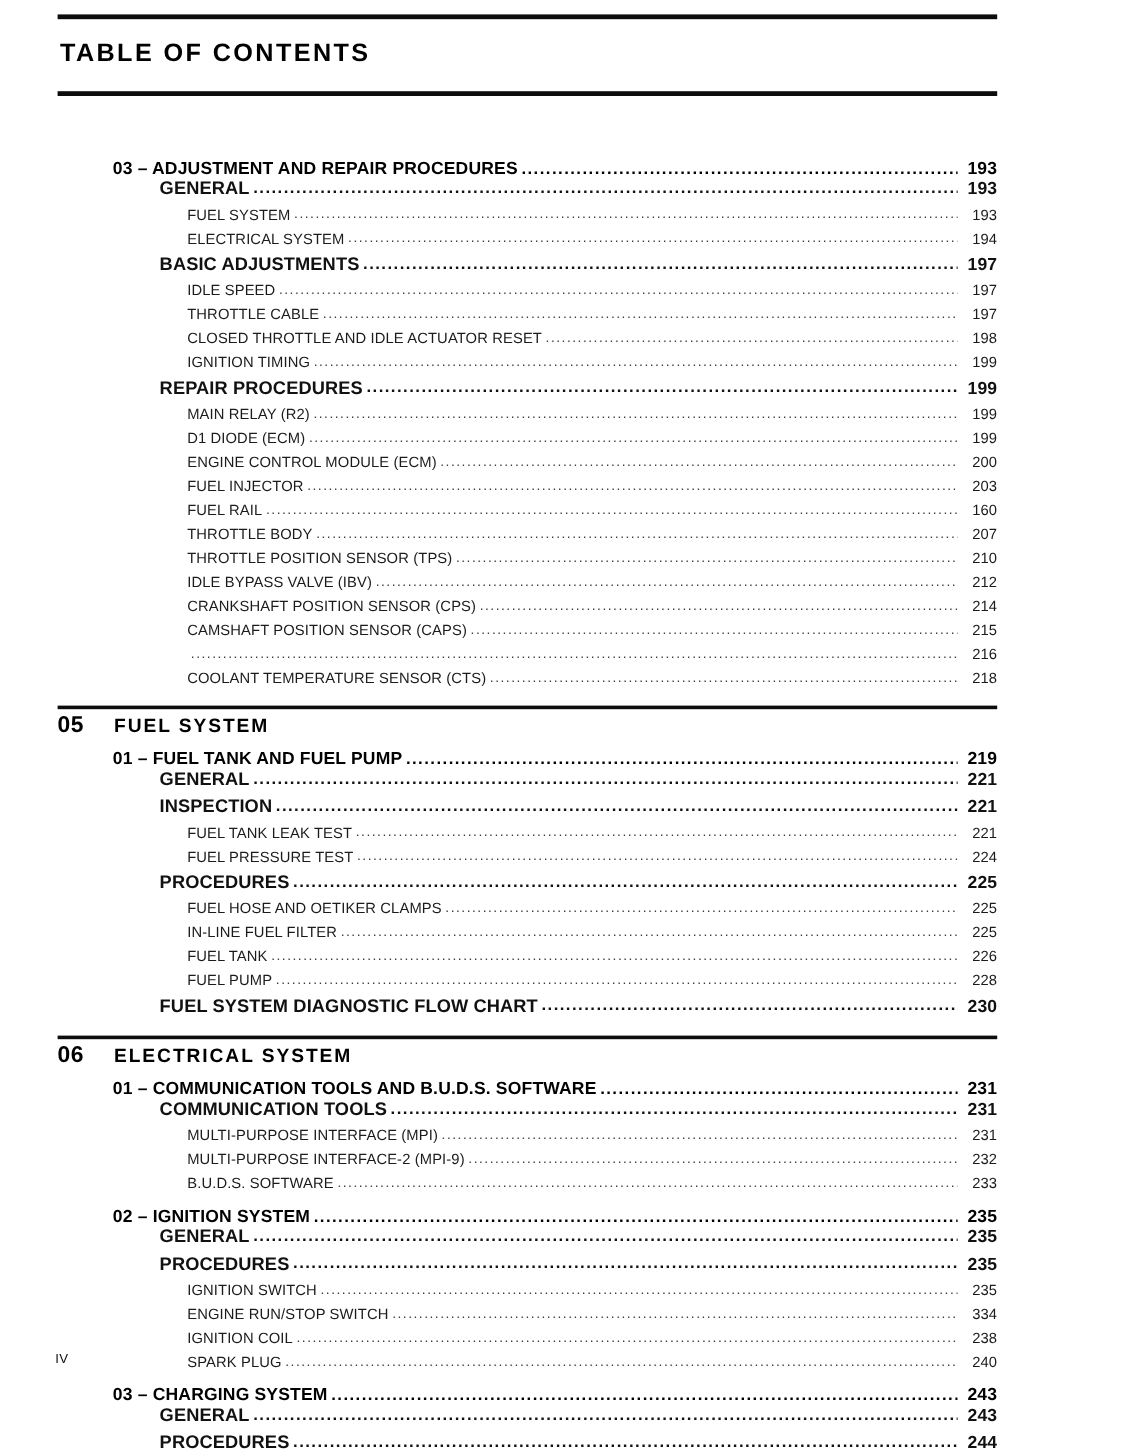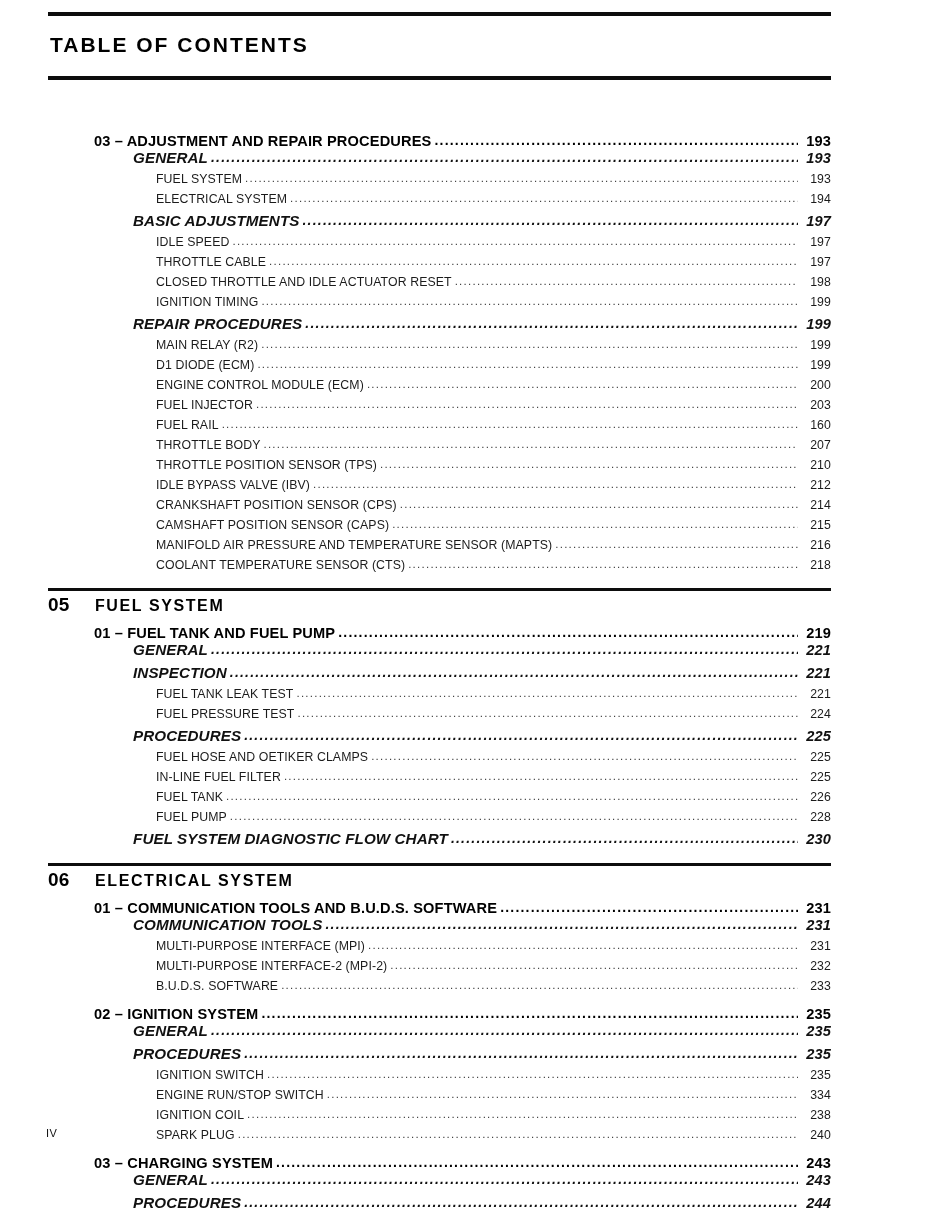--- a/index.html
+++ b/index.html
@@ -123,21 +123,20 @@
   .lvl1 .leader { font-size: 14px; letter-spacing: 1.2px; position: relative; top: -1px; }
 
   
   .lvl2 {
     padding-left: 85px;
     height: 23px;
     font-size: 15.2px;
     font-weight: bold;
     letter-spacing: 0.1px;
     color: #111;
-    font-style: italic;
   }
   .lvl2 .leader { font-size: 14px; letter-spacing: 1.2px; position: relative; top: -1px; }
   .lvl2 .pg { font-size: 14.6px; }
 
   
   .lvl3 {
     padding-left: 108px;
     height: 20px;
     font-size: 12.3px;
     font-weight: normal;
@@ -267,21 +266,20 @@
           <span class="label">CRANKSHAFT POSITION SENSOR (CPS)</span>
           <span class="leader">........................................................................................................................................................................................................</span>
           <span class="pg">214</span>
         </div>
         <div class="entry lvl3">
           <span class="label">CAMSHAFT POSITION SENSOR (CAPS)</span>
           <span class="leader">........................................................................................................................................................................................................</span>
           <span class="pg">215</span>
         </div>
         <div class="entry lvl3">
-          <span class="label">MANIFOLD AIR PRESSURE AND TEMPERATURE SENSOR (MAPTS)</span>
           <span class="leader">........................................................................................................................................................................................................</span>
           <span class="pg">216</span>
         </div>
         <div class="entry lvl3">
           <span class="label">COOLANT TEMPERATURE SENSOR (CTS)</span>
           <span class="leader">........................................................................................................................................................................................................</span>
           <span class="pg">218</span>
         </div>
       </div>
       <div class="section-block">
@@ -363,21 +361,21 @@
           <span class="label">COMMUNICATION TOOLS</span>
           <span class="leader">........................................................................................................................................................................................................</span>
           <span class="pg">231</span>
         </div>
         <div class="entry lvl3">
           <span class="label">MULTI-PURPOSE INTERFACE (MPI)</span>
           <span class="leader">........................................................................................................................................................................................................</span>
           <span class="pg">231</span>
         </div>
         <div class="entry lvl3">
-          <span class="label">MULTI-PURPOSE INTERFACE-2 (MPI-2)</span>
+          <span class="label">MULTI-PURPOSE INTERFACE-2 (MPI-9)</span>
           <span class="leader">........................................................................................................................................................................................................</span>
           <span class="pg">232</span>
         </div>
         <div class="entry lvl3">
           <span class="label">B.U.D.S. SOFTWARE</span>
           <span class="leader">........................................................................................................................................................................................................</span>
           <span class="pg">233</span>
         </div>
         <div class="entry lvl1">
           <span class="label">02 – IGNITION SYSTEM</span>

